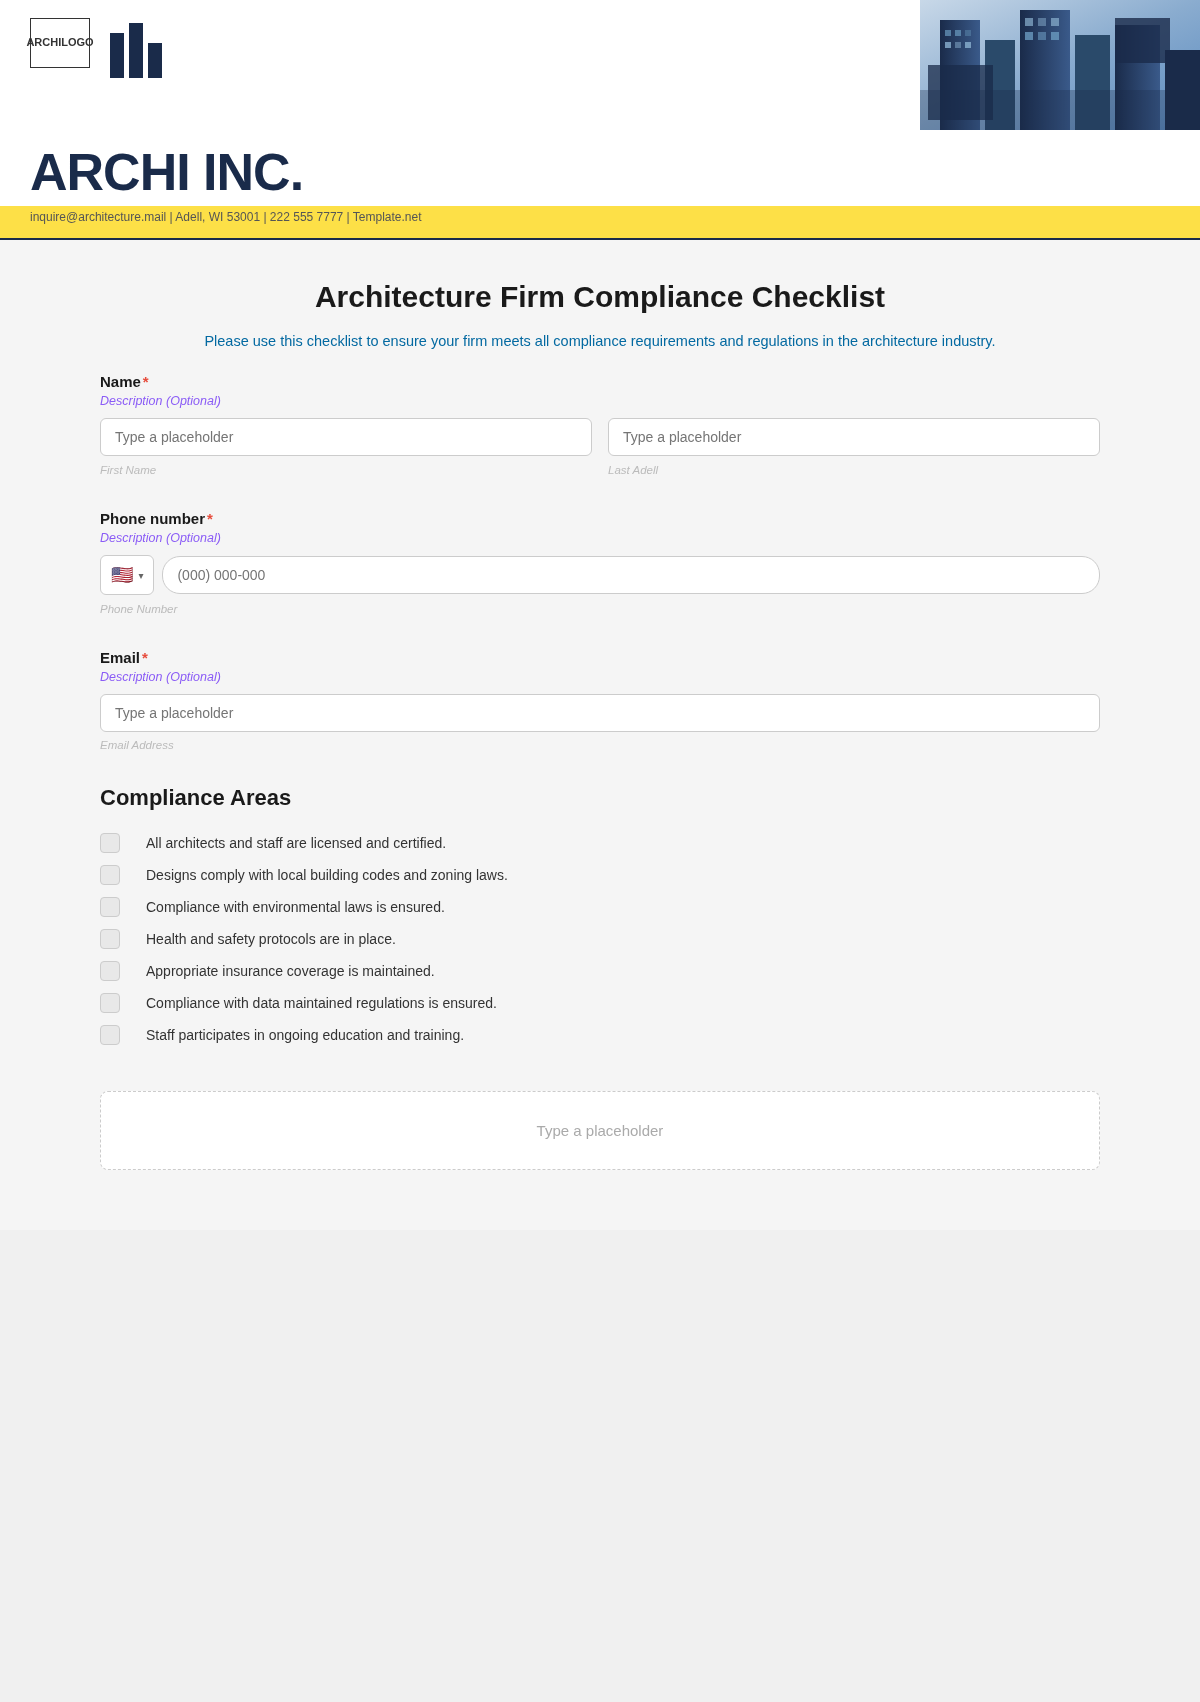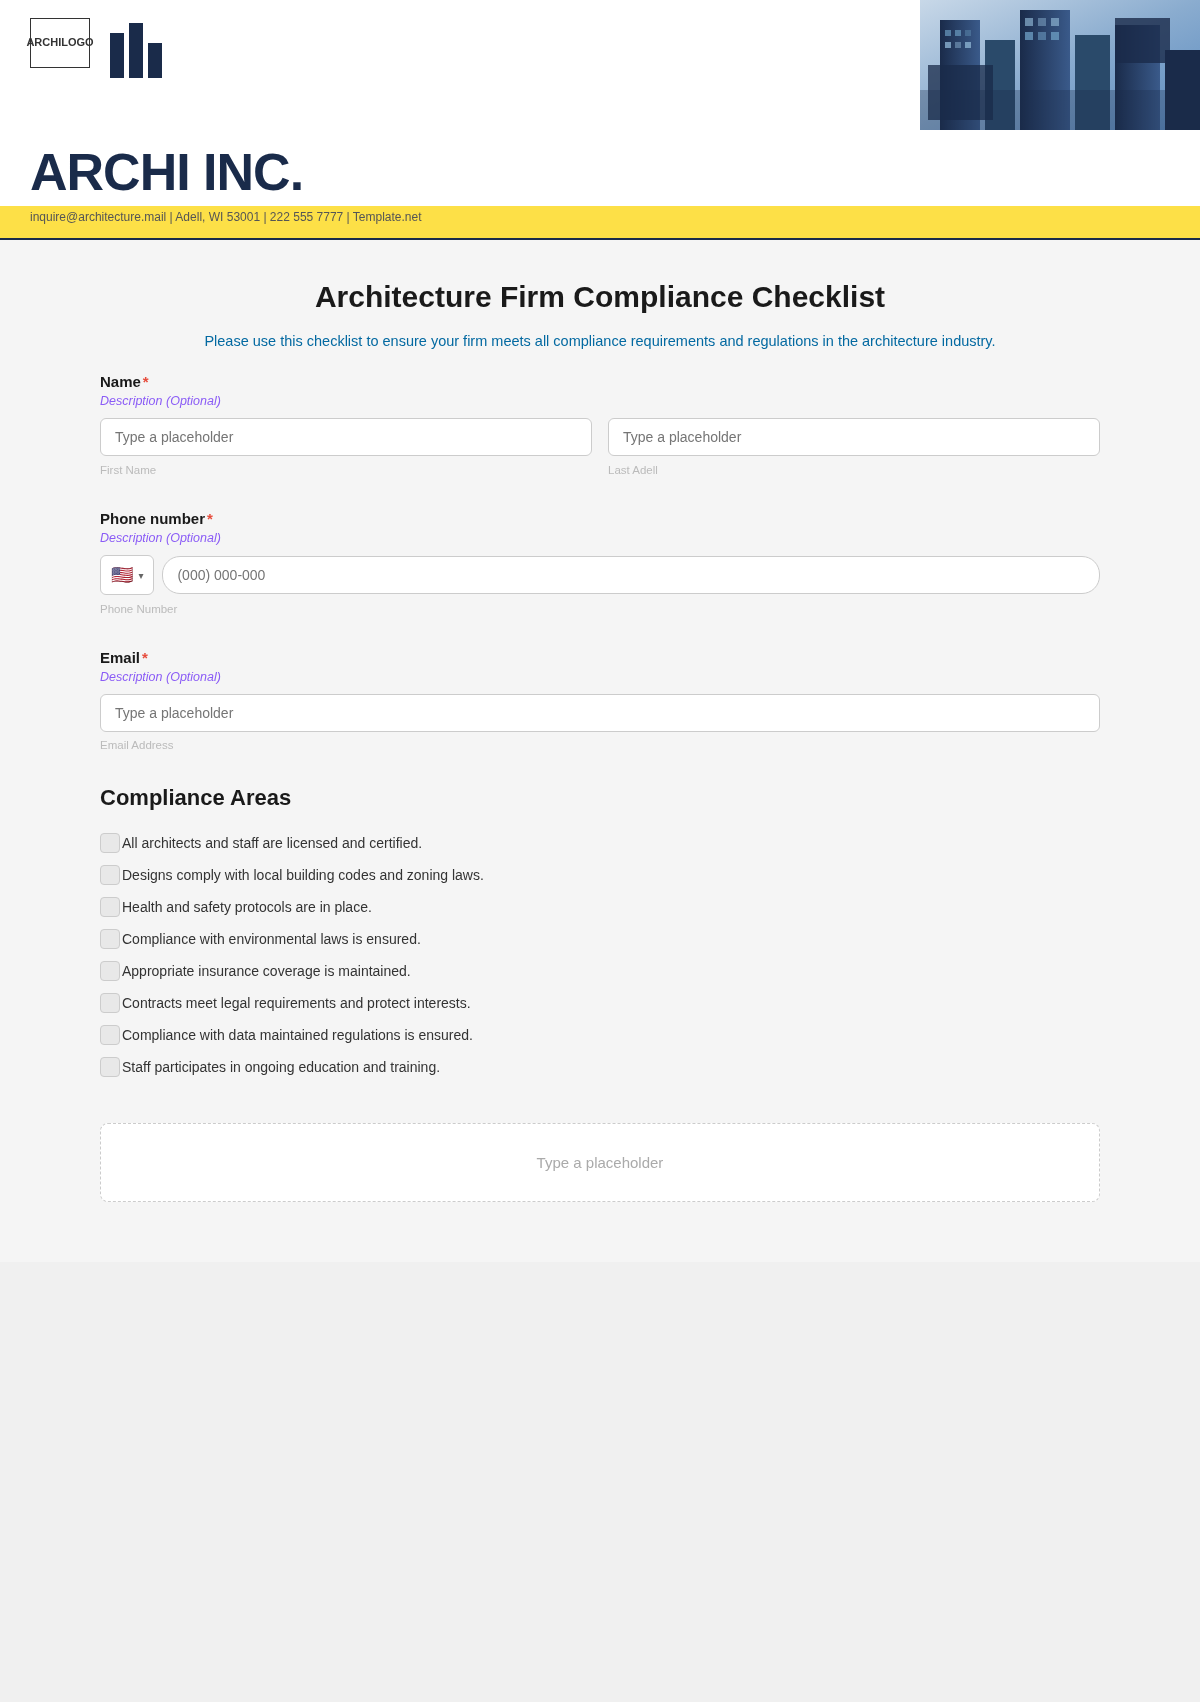--- a/index.html
+++ b/index.html
@@ -185,20 +185,21 @@
       font-size: 14px;
       color: #aaa;
       background: #fff;
       outline: none;
     }
 
     .input-sublabel {
       font-size: 11.5px;
       color: #bbb;
       margin-top: 3px;
+      font-style: italic;
     }
 
     .name-sublabels {
       display: flex;
       gap: 16px;
     }
 
     .name-sublabel-item {
       flex: 1;
     }
@@ -249,21 +250,21 @@
     .compliance-title {
       font-size: 22px;
       font-weight: 800;
       color: #1a1a1a;
       margin-bottom: 16px;
     }
 
     .checklist-item {
       display: flex;
       align-items: center;
-      gap: 2px;
+      gap: 26px;
       padding: 6px 0;
     }
 
     .checkbox {
       width: 20px;
       height: 20px;
       border: 1.5px solid #ccc;
       border-radius: 4px;
       background: #e8e8e8;
       flex-shrink: 0;
@@ -415,33 +416,29 @@
         <div class="checklist-item">
       <div class="checkbox"></div>
       <span class="checklist-label">All architects and staff are licensed and certified.</span>
     </div>
         <div class="checklist-item">
       <div class="checkbox"></div>
       <span class="checklist-label">Designs comply with local building codes and zoning laws.</span>
     </div>
         <div class="checklist-item">
       <div class="checkbox"></div>
+      <span class="checklist-label">Compliance with environmental laws is ensured.</span>
+    </div>
+        <div class="checklist-item">
+      <div class="checkbox"></div>
       <span class="checklist-label">Health and safety protocols are in place.</span>
     </div>
         <div class="checklist-item">
       <div class="checkbox"></div>
-      <span class="checklist-label">Compliance with environmental laws is ensured.</span>
-    </div>
-        <div class="checklist-item">
-      <div class="checkbox"></div>
       <span class="checklist-label">Appropriate insurance coverage is maintained.</span>
-    </div>
-        <div class="checklist-item">
-      <div class="checkbox"></div>
-      <span class="checklist-label">Contracts meet legal requirements and protect interests.</span>
     </div>
         <div class="checklist-item">
       <div class="checkbox"></div>
       <span class="checklist-label">Compliance with data maintained regulations is ensured.</span>
     </div>
         <div class="checklist-item">
       <div class="checkbox"></div>
       <span class="checklist-label">Staff participates in ongoing education and training.</span>
     </div>
       </div>

